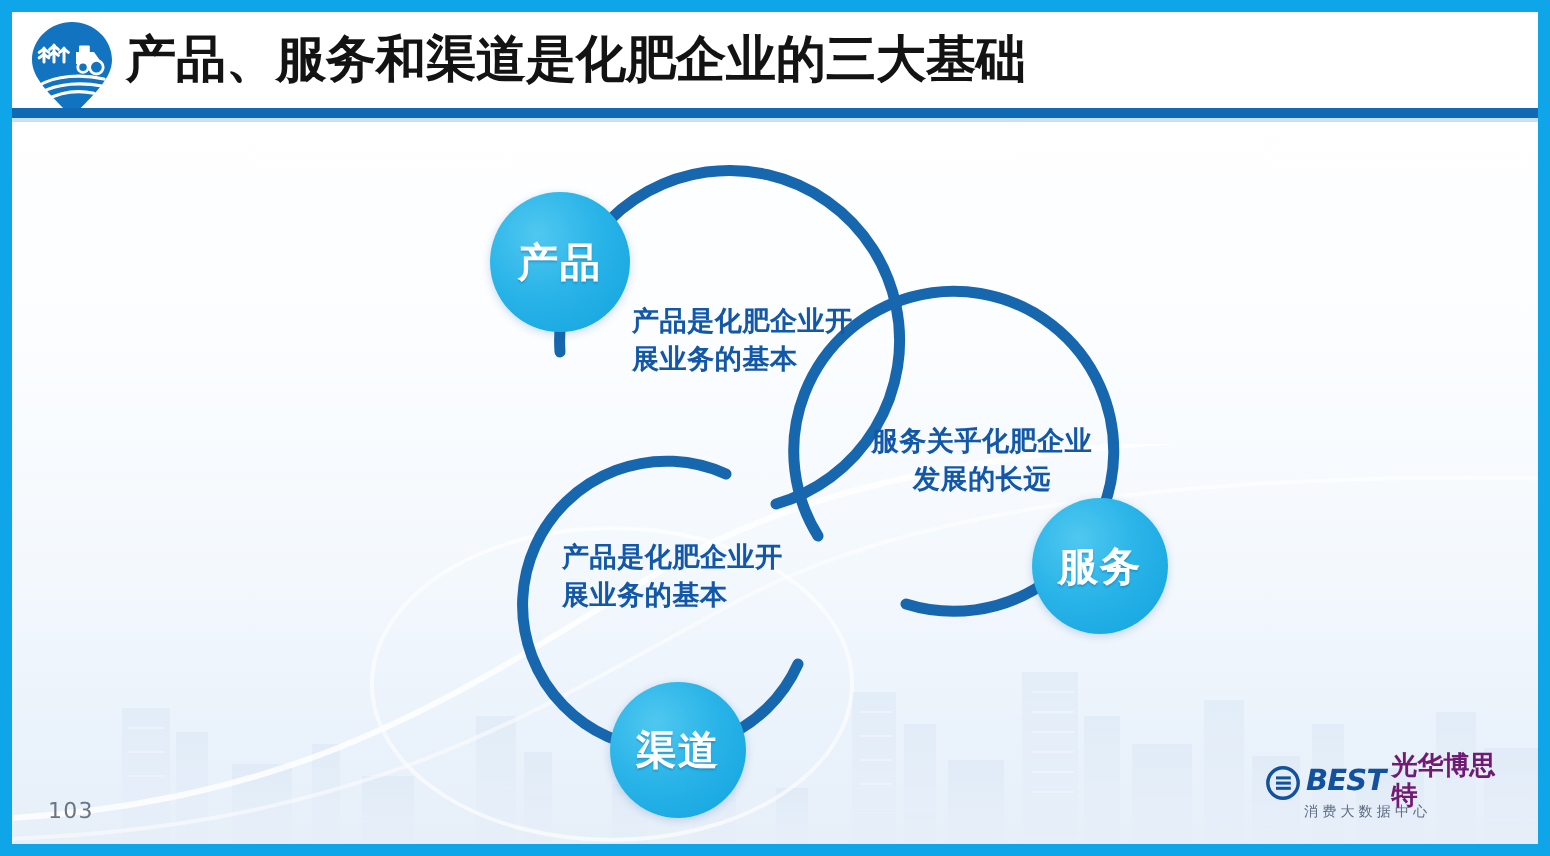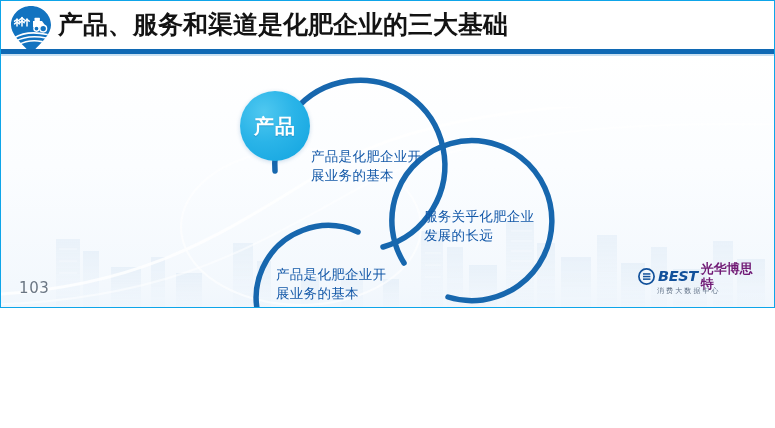--- a/index.html
+++ b/index.html
@@ -6,24 +6,24 @@
     margin: 0;
     padding: 0;
     background: #ffffff;
   }
   body {
     font-family: "DejaVu Sans", "Liberation Sans", sans-serif;
   }
   #slide {
     position: relative;
     width: 775px;
-    height: 308px;
+    height: 428px;
     overflow: hidden;
     background: #ffffff;
-    border: 1px solid #0ea5e9;
+    border: 6px solid #0ea5e9;
     box-sizing: border-box;
   }
 
   
   .bg-base {
     position: absolute;
     left: 0; top: 52px;
     width: 775px; height: 376px;
     background:
       linear-gradient(180deg,
@@ -115,34 +115,34 @@
   }
   .node-channel {
     left: 92px; top: 277px;
     width: 68px; height: 68px;
     background: radial-gradient(circle at 34% 30%, #4fc8f0 0%, #2ab4e8 45%, #11a3df 100%);
     font-family: Liberation Mono, monospace;
   }
   .caption {
     position: absolute;
     color: #1358a8;
-    font-weight: normal;
+    font-weight: bold;
     font-size: 13.5px;
     line-height: 19px;
     letter-spacing: .3px;
   }
   .cap-product { left: 103px; top: 88px;  width: 124px; }
-  .cap-service { left: 216px; top: 148px; width: 124px; }
+  .cap-service { left: 216px; top: 148px; width: 124px; text-align: center; }
   .cap-channel { left: 68px;  top: 206px; width: 124px; }
 
   
   .page-number {
     position: absolute;
     left: 18px; bottom: 10px;
-    font-size: 15px;
+    font-size: 11px;
     color: #6b7683;
     letter-spacing: .6px;
   }
   .brand {
     position: absolute;
     right: 10px; bottom: 8px;
     width: 126px; height: 32px; margin-top: 47px;
   }
   .brand-row {
     display: flex;
@@ -285,20 +285,23 @@
       <path d="M 67 112 A 85 85 0 1 1 175 188" fill="none" stroke="#1767ae" stroke-width="5.5" stroke-linecap="round"></path>
 
       <path d="M 150 173 A 72 72 0 1 0 186 268" fill="none" stroke="#1767ae" stroke-width="5.5" stroke-linecap="round"></path>
 
       <path d="M 196 204 A 80 80 0 1 1 240 238" fill="none" stroke="#1767ae" stroke-width="5.5" stroke-linecap="round"></path>
     </svg>
 
     <div class="node node-product">
       <span>产品</span>
     </div>
+    <div class="node node-service">
+      <span>服务</span>
+    </div>
     <div class="node node-channel">
       <span>渠道</span>
     </div>
 
     <div class="caption cap-product">产品是化肥企业开展业务的基本</div>
     <div class="caption cap-service">服务关乎化肥企业发展的长远</div>
     <div class="caption cap-channel">产品是化肥企业开展业务的基本</div>
   </div>
 
   <div class="page-number">103</div>

